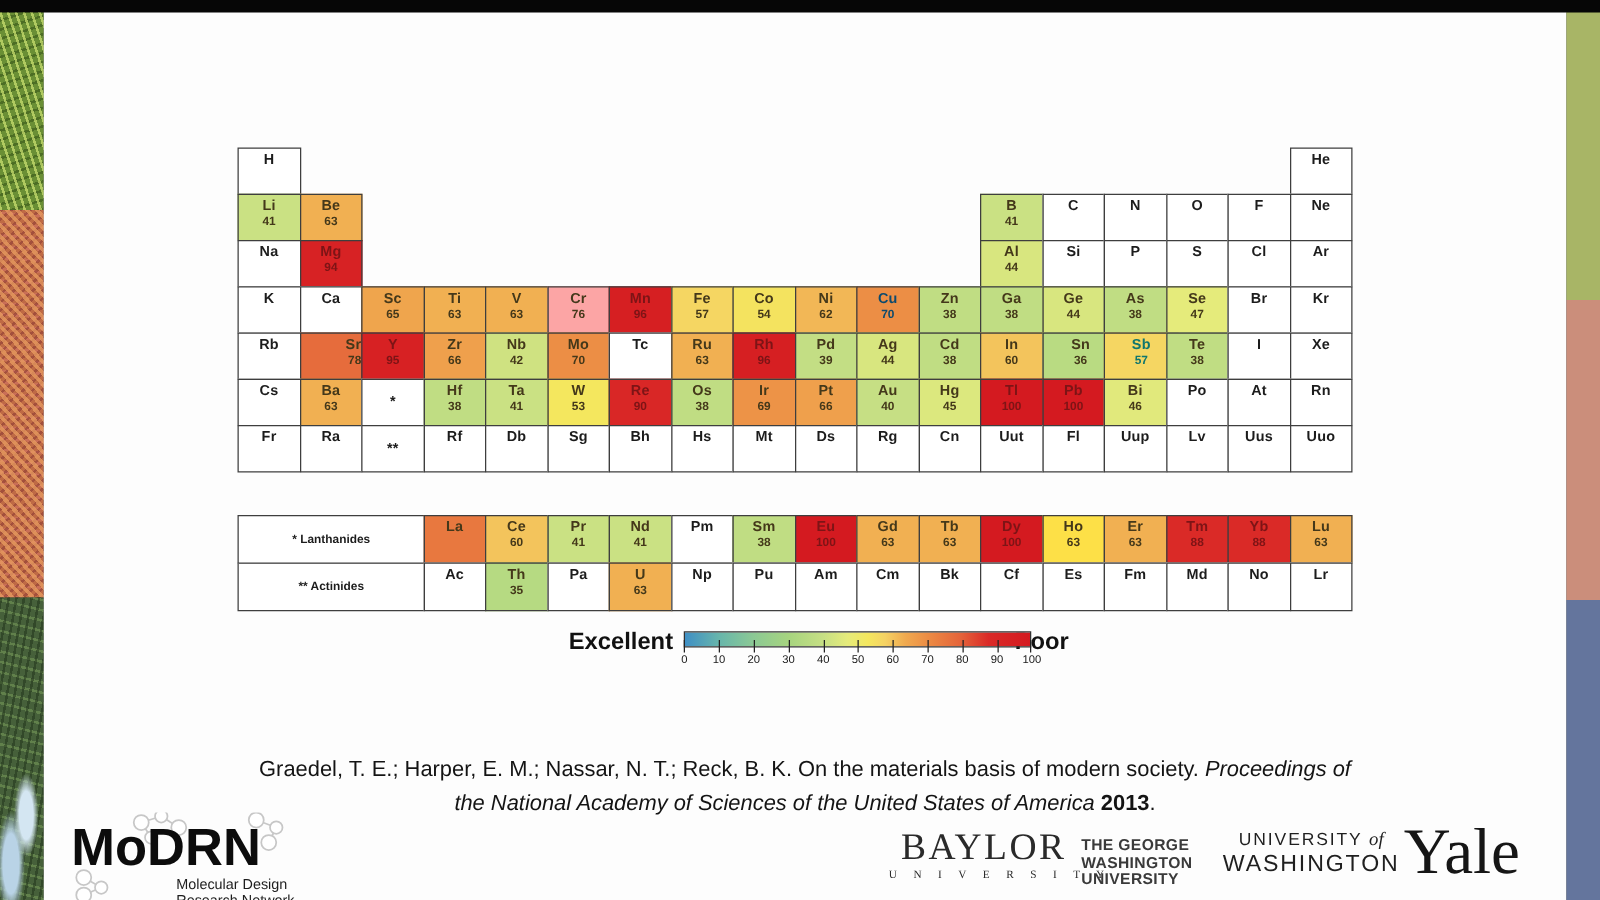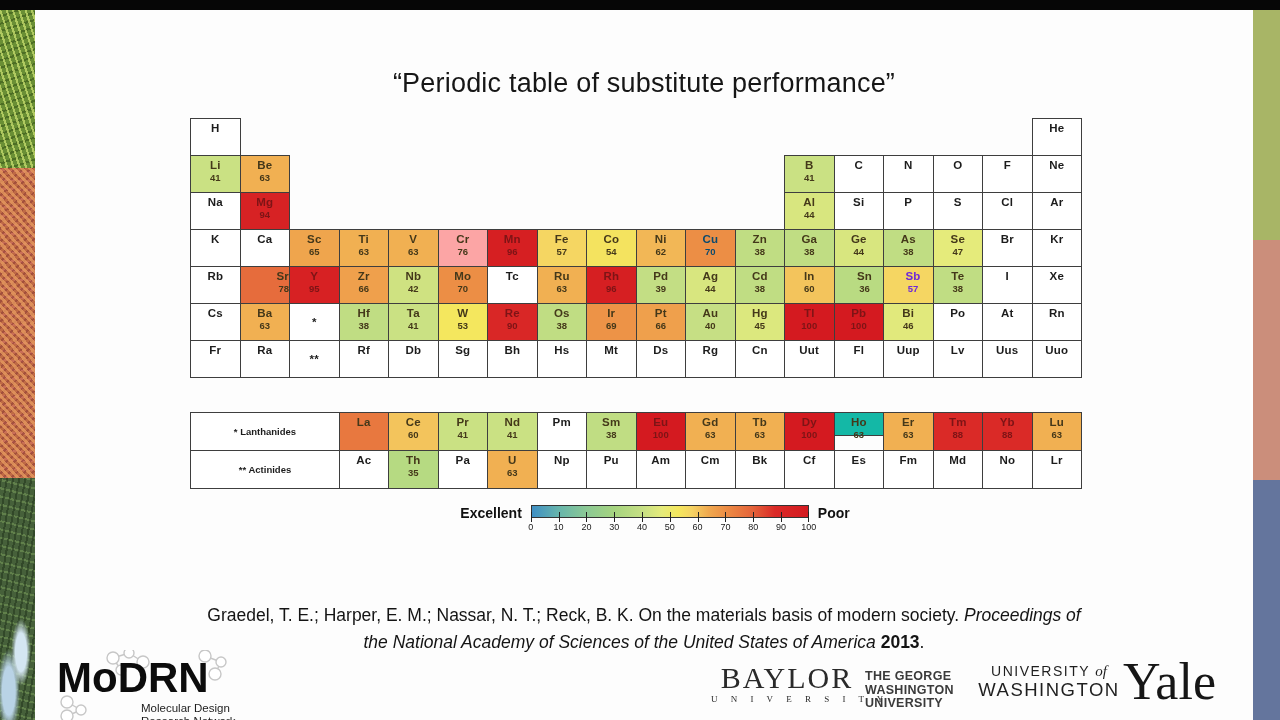--- a/index.html
+++ b/index.html
@@ -40,21 +40,21 @@
   .cell .sym{font-size:11.5px;font-weight:700;line-height:14px;letter-spacing:.2px}
   .cell .val{font-size:9.5px;font-weight:700;line-height:11px}
   .cell.ph{justify-content:center;padding-top:0}
   .flabel{position:absolute;box-sizing:border-box;border:1px solid #3e3e3e;background:#fff;
           display:flex;align-items:center;justify-content:center;font-size:9.5px;font-weight:700;color:#1c1c1c}
 
   
   .legend{position:absolute;left:420px;top:492px;width:400px}
   .legend-title{text-align:center;font-size:12.5px;font-weight:700;color:#141414;margin-left:12px}
   .legend-row{display:flex;align-items:flex-start;justify-content:center;margin-top:3px}
-  .legend-endlabel{font-size:14px;font-weight:700;color:#111;line-height:15px;margin-top:1px}
+  .legend-endlabel{font-size:19px;font-weight:700;color:#111;line-height:15px;margin-top:1px}
   .legend-bar-wrap{position:relative;width:278px;height:30px;margin:0 9px}
   .legend-bar{position:absolute;left:0;top:0;width:278px;height:13px;border:1px solid #333;box-sizing:border-box}
   .tick{position:absolute;top:7px;width:1px;height:10px;background:#222}
   .tick-num{position:absolute;top:17px;font-size:9px;color:#191919;transform:translateX(-50%)}
 
   
   .citation{position:absolute;left:0;top:592px;width:100%;text-align:center;
             font-size:17.5px;line-height:27px;color:#141414}
   .citation .it{font-style:italic}
   .citation .bd{font-weight:700}
@@ -88,21 +88,20 @@
 </div>
 
 <div class="right-strip">
   <div class="rseg" id="rseg0" style="height: 230px; background: rgb(168, 181, 102);"></div>
   <div class="rseg" id="rseg1" style="height: 240px; background: rgb(203, 142, 123);"></div>
   <div class="rseg" id="rseg2" style="height: 240px; background: rgb(100, 117, 157);"></div>
 </div>
 
 <div class="slide">
 
-  <div class="slide-title">“Periodic table of substitute performance”</div>
 
   <div class="ptable" id="main-table">
       <div class="cell" style="left: 0px; top: 0px; width: 50.5px; height: 38px; background: rgb(255, 255, 255); color: rgb(28, 28, 28);">
         <span class="sym">H</span>
       </div>
       <div class="cell" style="left: 841.5px; top: 0px; width: 50.5px; height: 38px; background: rgb(255, 255, 255); color: rgb(28, 28, 28);">
         <span class="sym">He</span>
       </div>
       <div class="cell" style="left: 0px; top: 37px; width: 50.5px; height: 38px; background: rgb(202, 225, 131); color: rgb(68, 56, 26);">
         <span class="sym">Li</span>
@@ -272,21 +271,21 @@
         <span class="val">38</span>
       </div>
       <div class="cell" style="left: 594px; top: 148px; width: 50.5px; height: 38px; background: rgb(243, 196, 92); color: rgb(68, 56, 26);">
         <span class="sym">In</span>
         <span class="val">60</span>
       </div>
       <div class="cell" style="left: 643.5px; top: 148px; width: 62px; height: 38px; background: rgb(185, 219, 130); color: rgb(68, 56, 26);">
         <span class="sym">Sn</span>
         <span class="val">36</span>
       </div>
-      <div class="cell" style="left: 693px; top: 148px; width: 60px; height: 38px; background: rgb(245, 214, 98); color: #6d28d9;">
+      <div class="cell" style="left: 693px; top: 148px; width: 60px; height: 38px; background: rgb(245, 214, 98); color: #0f766e;">
         <span class="sym">Sb</span>
         <span class="val">57</span>
       </div>
       <div class="cell" style="left: 742.5px; top: 148px; width: 50.5px; height: 38px; background: rgb(192, 221, 131); color: rgb(68, 56, 26);">
         <span class="sym">Te</span>
         <span class="val">38</span>
       </div>
       <div class="cell" style="left: 792px; top: 148px; width: 50.5px; height: 38px; background: rgb(255, 255, 255); color: rgb(28, 28, 28);">
         <span class="sym">I</span>
       </div>
@@ -451,21 +450,21 @@
         <span class="val">63</span>
       </div>
       <div class="cell" style="left: 544.5px; top: 0px; width: 50.5px; height: 39px; background: rgb(241, 176, 82); color: rgb(68, 56, 26);">
         <span class="sym">Tb</span>
         <span class="val">63</span>
       </div>
       <div class="cell" style="left: 594px; top: 0px; width: 50.5px; height: 39px; background: rgb(212, 26, 32); color: rgb(125, 20, 22);">
         <span class="sym">Dy</span>
         <span class="val">100</span>
       </div>
-      <div class="cell" style="left: 643.5px; top: 0px; width: 50.5px; height: 24px; background: #14b8a6; color: rgb(68, 56, 26);">
+      <div class="cell" style="left: 643.5px; top: 0px; width: 50.5px; height: 39px; background: #fde047; color: rgb(68, 56, 26);">
         <span class="sym">Ho</span>
         <span class="val">63</span>
       </div>
       <div class="cell" style="left: 693px; top: 0px; width: 50.5px; height: 39px; background: rgb(241, 176, 82); color: rgb(68, 56, 26);">
         <span class="sym">Er</span>
         <span class="val">63</span>
       </div>
       <div class="cell" style="left: 742.5px; top: 0px; width: 50.5px; height: 39px; background: rgb(218, 42, 39); color: rgb(125, 20, 22);">
         <span class="sym">Tm</span>
         <span class="val">88</span>

